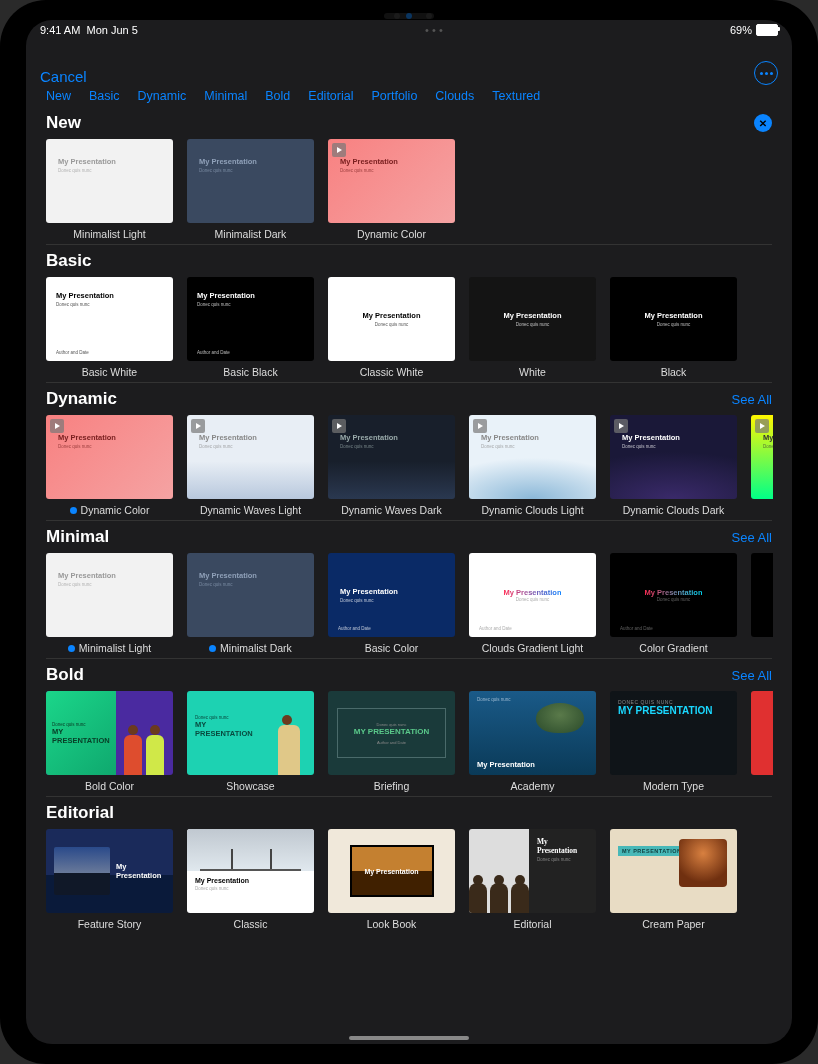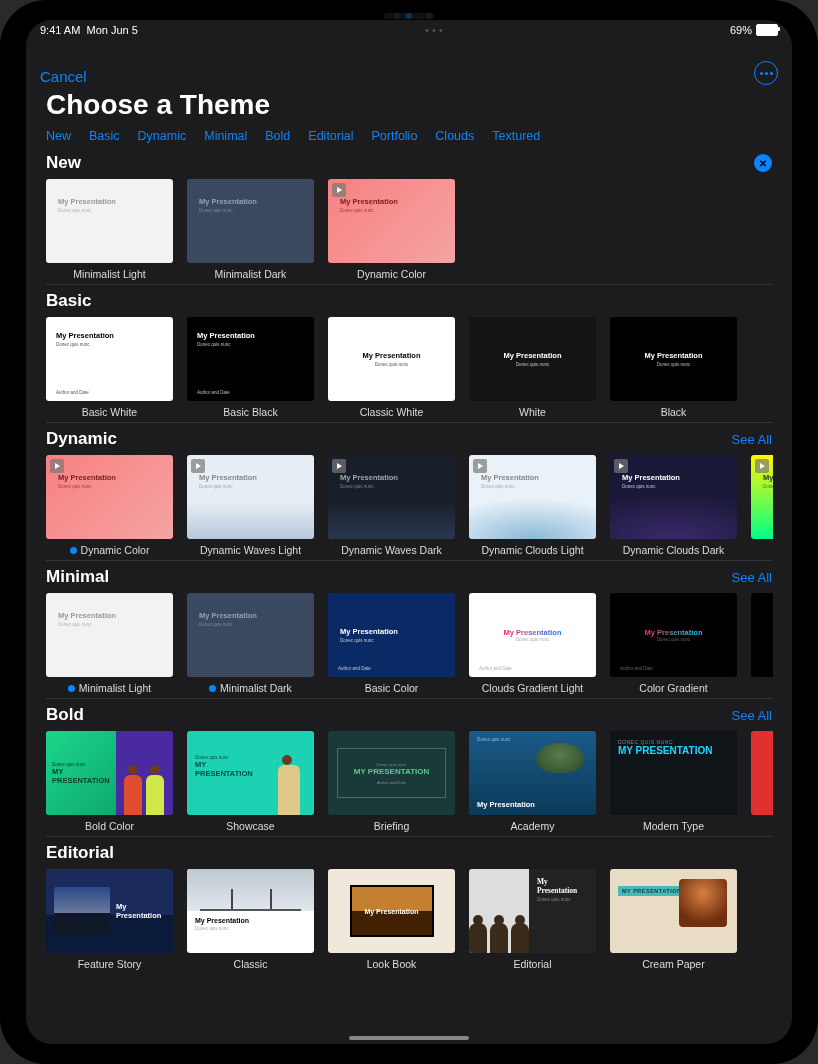--- a/index.html
+++ b/index.html
@@ -157,21 +157,20 @@
         <div class="more-icon">
           <div class="more-dots">
               <span></span>
               <span></span>
               <span></span>
             </div>
         </div>
       </div>
     </div>
 
-    <div class="title">Choose a Theme</div>
 
     <div class="cat-bar" id="cat-bar">
         <span>New</span>
         <span>Basic</span>
         <span>Dynamic</span>
         <span>Minimal</span>
         <span>Bold</span>
         <span>Editorial</span>
         <span>Portfolio</span>
         <span>Clouds</span>

